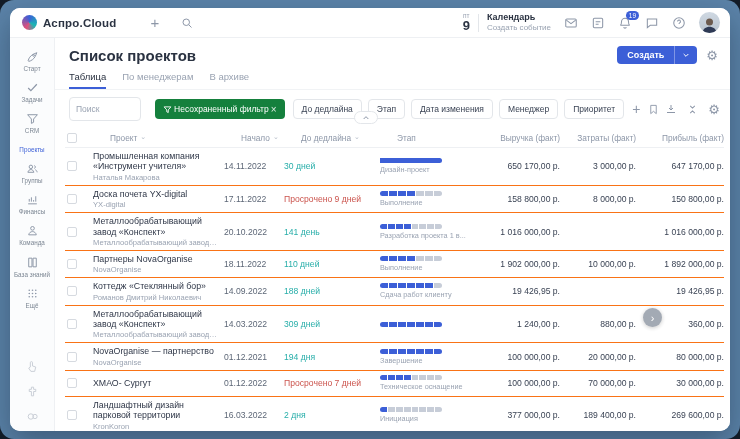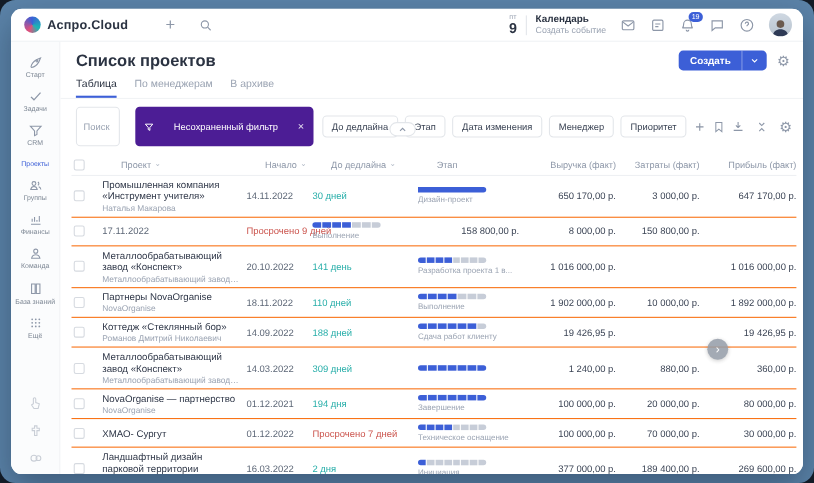--- a/index.html
+++ b/index.html
@@ -47,24 +47,24 @@
   .btn-create { background:#3c5fd7; color:#fff; font-size:9px; border-radius:4px; display:flex; align-items:center; height:18px; cursor:pointer; overflow:hidden; }
   .btn-create .txt { padding:0 10px; font-weight:bold; }
   .btn-create .caret { border-left:1px solid rgba(255,255,255,.35); padding:0 7px; display:flex; align-items:center; height:100%; }
   .gear { color:#8d97a8; font-size:13px; line-height:1; cursor:pointer; }
   .tabs { display:flex; gap:16px; margin-top:7px; }
   .tab { font-size:9.5px; color:#9aa3b2; padding-bottom:5px; cursor:pointer; border-bottom:2px solid transparent; }
   .tab.active { color:#2b3342; font-weight:normal; border-bottom-color:#3c5fd7; }
 
   
   .toolbar { display:flex; align-items:center; gap:6px; padding:7px 10px 7px 14px; border-top:1px solid #f1f3f5; }
-  .search-box { width:118px; height:36px; border:1px solid #e3e6ea; border-radius:4px; display:flex; align-items:center; padding:0 6px; background:#fff; }
+  .search-box { width:118px; height:24px; border:1px solid #e3e6ea; border-radius:4px; display:flex; align-items:center; padding:0 6px; background:#fff; }
   .search-box input { border:none; outline:none; width:100%; font-size:8.5px; color:#3a4354; font-family:"Liberation Sans",sans-serif; background:transparent; }
   .search-box input::placeholder { color:#9aa3b2; }
-  .chip { margin-left:8px; background:#4c1d95; color:#fff; height:36px; border-radius:4px; display:flex; align-items:center; gap:18px; padding:0 8px; font-size:8.5px; cursor:pointer; white-space:nowrap; }
+  .chip { margin-left:8px; background:#15803d; color:#fff; height:20px; border-radius:4px; display:flex; align-items:center; gap:2px; padding:0 8px; font-size:8.5px; cursor:pointer; white-space:nowrap; }
   .chip .x { font-size:10px; opacity:.85; cursor:pointer; }
   .fbtn { height:20px; border:1px solid #e3e6ea; background:#fff; border-radius:4px; font-size:8.5px; color:#3a4354; display:flex; align-items:center; padding:0 8px; cursor:pointer; white-space:nowrap; }
   .tool-ic { color:#8d97a8; display:flex; cursor:pointer; }
   .tool-plus { font-size:14px; color:#8d97a8; line-height:1; cursor:pointer; padding:0 2px; }
   .tool-right { margin-left:auto; display:flex; align-items:center; gap:10px; }
 
   
   .table-wrap { flex:1; min-height:0; overflow:hidden; padding:0 6px 0 10px; }
   .grid-row { display:grid; grid-template-columns:22px minmax(0,1fr) 54px 90px 92px 82px 70px 82px; column-gap:6px; align-items:center; }
   .thead { height:20px; border-bottom:1px solid #eef0f3; color:#8d97a8; font-size:8.3px; }
@@ -389,20 +389,24 @@
                   <div class="stage-lbl">Дизайн-проект</div>
                 </div>
                 <div class="money">650 170,00 р.</div>
                 <div class="money">3 000,00 р.</div>
                 <div class="money">647 170,00 р.</div>
               </div>
               <div class="grid-row trow">
                 <div>
                   <div class="cb"></div>
                 </div>
+                <div class="pcell">
+                  <div class="ptitle">Доска почета YX-digital</div>
+                  <div class="psub">YX-digital</div>
+                </div>
                 <div class="dstart">17.11.2022</div>
                 <div class="ddl overdue">Просрочено 9 дней</div>
                 <div class="stagecell">
                   <div class="bar">
                     <span class="fill"></span>
                     <span class="fill"></span>
                     <span class="fill"></span>
                     <span class="fill"></span>
                     <span></span>
                     <span></span>

